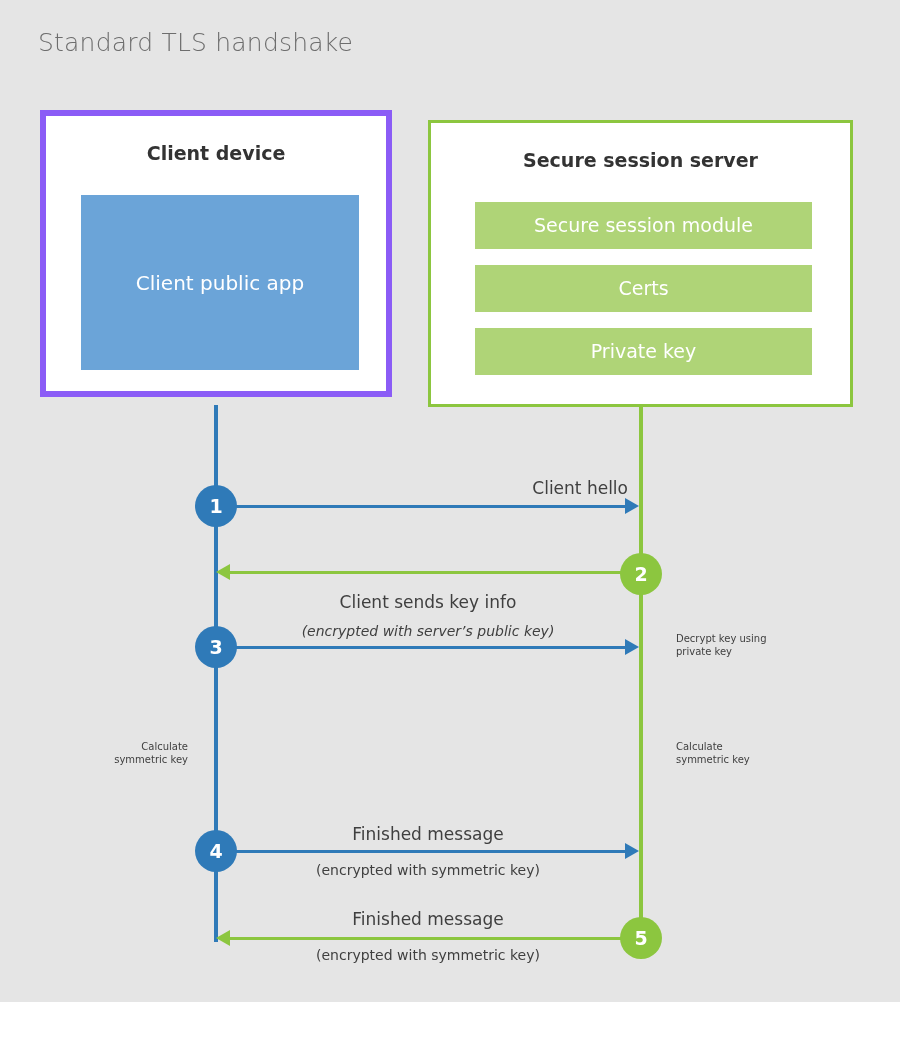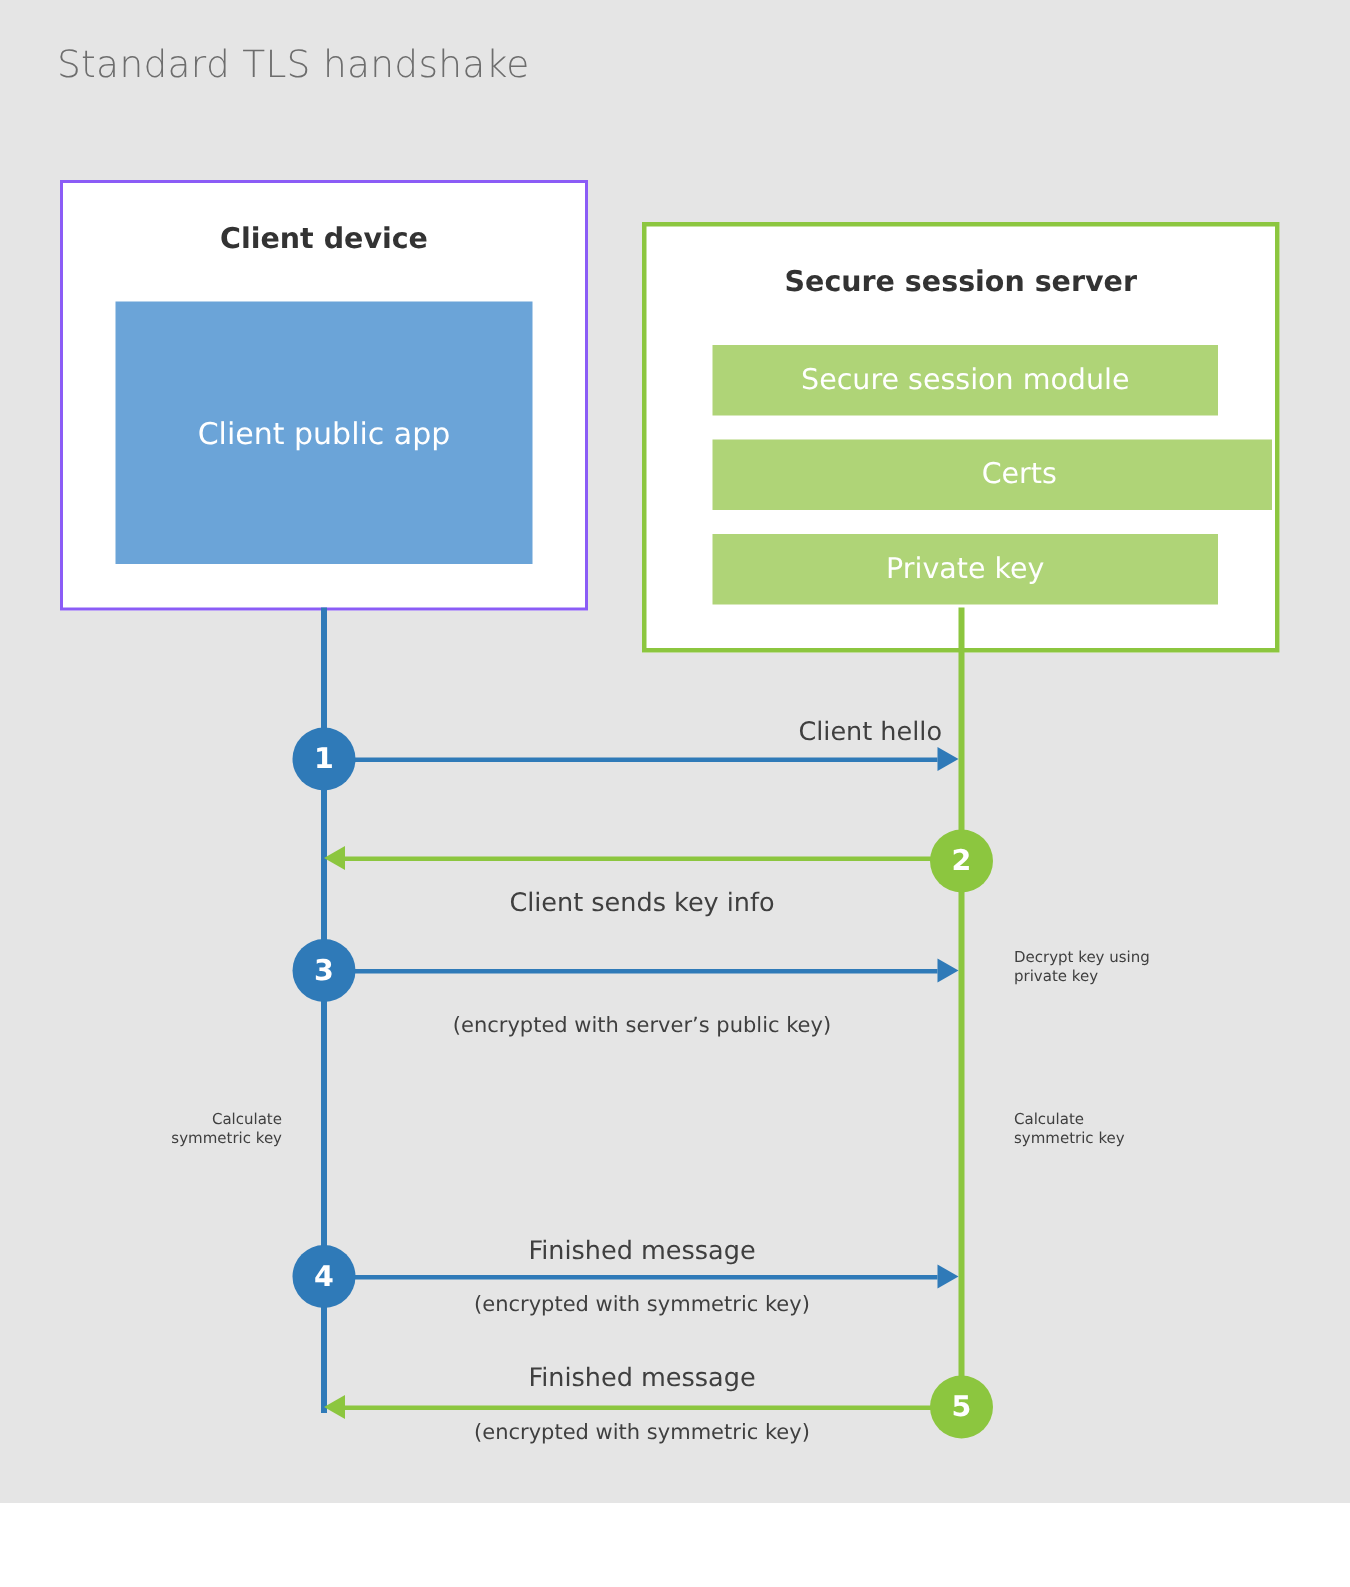--- a/index.html
+++ b/index.html
@@ -32,32 +32,31 @@
   }
 
   
   .actor-box {
     position: absolute;
     background: #ffffff;
     box-sizing: border-box;
   }
   #client-box {
     left: 40px;
-    top: 120px;
+    top: 110px;
     width: 352px;
     height: 287px;
-    border: 2px solid #8b5cf6;
+    border: 6px solid #8b5cf6;
   }
   #server-box {
     left: 428px;
     top: 120px;
     width: 425px;
     height: 287px;
     border: 3px solid #8cc63f;
-    margin-top: 28px;
   }
   .actor-title {
     position: absolute;
     left: 0;
     right: 0;
     top: 26px;
     text-align: center;
     font-size: 19px;
     font-weight: bold;
     color: #333333;
@@ -83,21 +82,21 @@
     font-size: 20px;
   }
   .server-block {
     left: 44px;
     width: 337px;
     height: 47px;
     background: #afd477;
     font-size: 19px;
   }
   #server-block-0 { top: 79px; }
-  #server-block-1 { top: 142px; padding-left: 36px; }
+  #server-block-1 { top: 142px; }
   #server-block-2 { top: 205px; }
 
   
   .lifeline {
     position: absolute;
     width: 4px;
   }
   #client-lifeline {
     left: 214px;
     top: 405px;
@@ -203,21 +202,21 @@
   <div class="msg-label" style="left:228px; top:478px; width:400px;text-align:right;">Client hello</div>
   <div class="step-circle blue" style="left:195px; top:485px;">1</div>
 
   <div class="arrow-line green" style="left:230px; top:571px; width:409px;"></div>
   <div class="arrow-head left green" style="left:216px; top:564px;"></div>
   <div class="step-circle green" style="left:620px; top:553px;">2</div>
 
   <div class="arrow-line blue" style="left:216px; top:646px; width:409px;"></div>
   <div class="arrow-head right blue" style="left:625px; top:639px;"></div>
   <div class="msg-label" style="left:228px; top:592px; width:400px;">Client sends key info</div>
-  <div class="msg-sub" style="left:228px; top:676px; width:400px;">(encrypted with server’s public key)</div>
+  <div class="msg-sub" style="left:228px; top:623px; width:400px;font-style:italic;">(encrypted with server’s public key)</div>
   <div class="step-circle blue" style="left:195px; top:626px;">3</div>
 
   <div class="side-note left-align" style="left:676px; top:632px; width:200px;">
     <div>Decrypt key using</div>
     <div>private key</div>
   </div>
 
   <div class="side-note right-align" style="left:28px; top:740px; width:160px;">
     <div>Calculate</div>
     <div>symmetric key</div>

